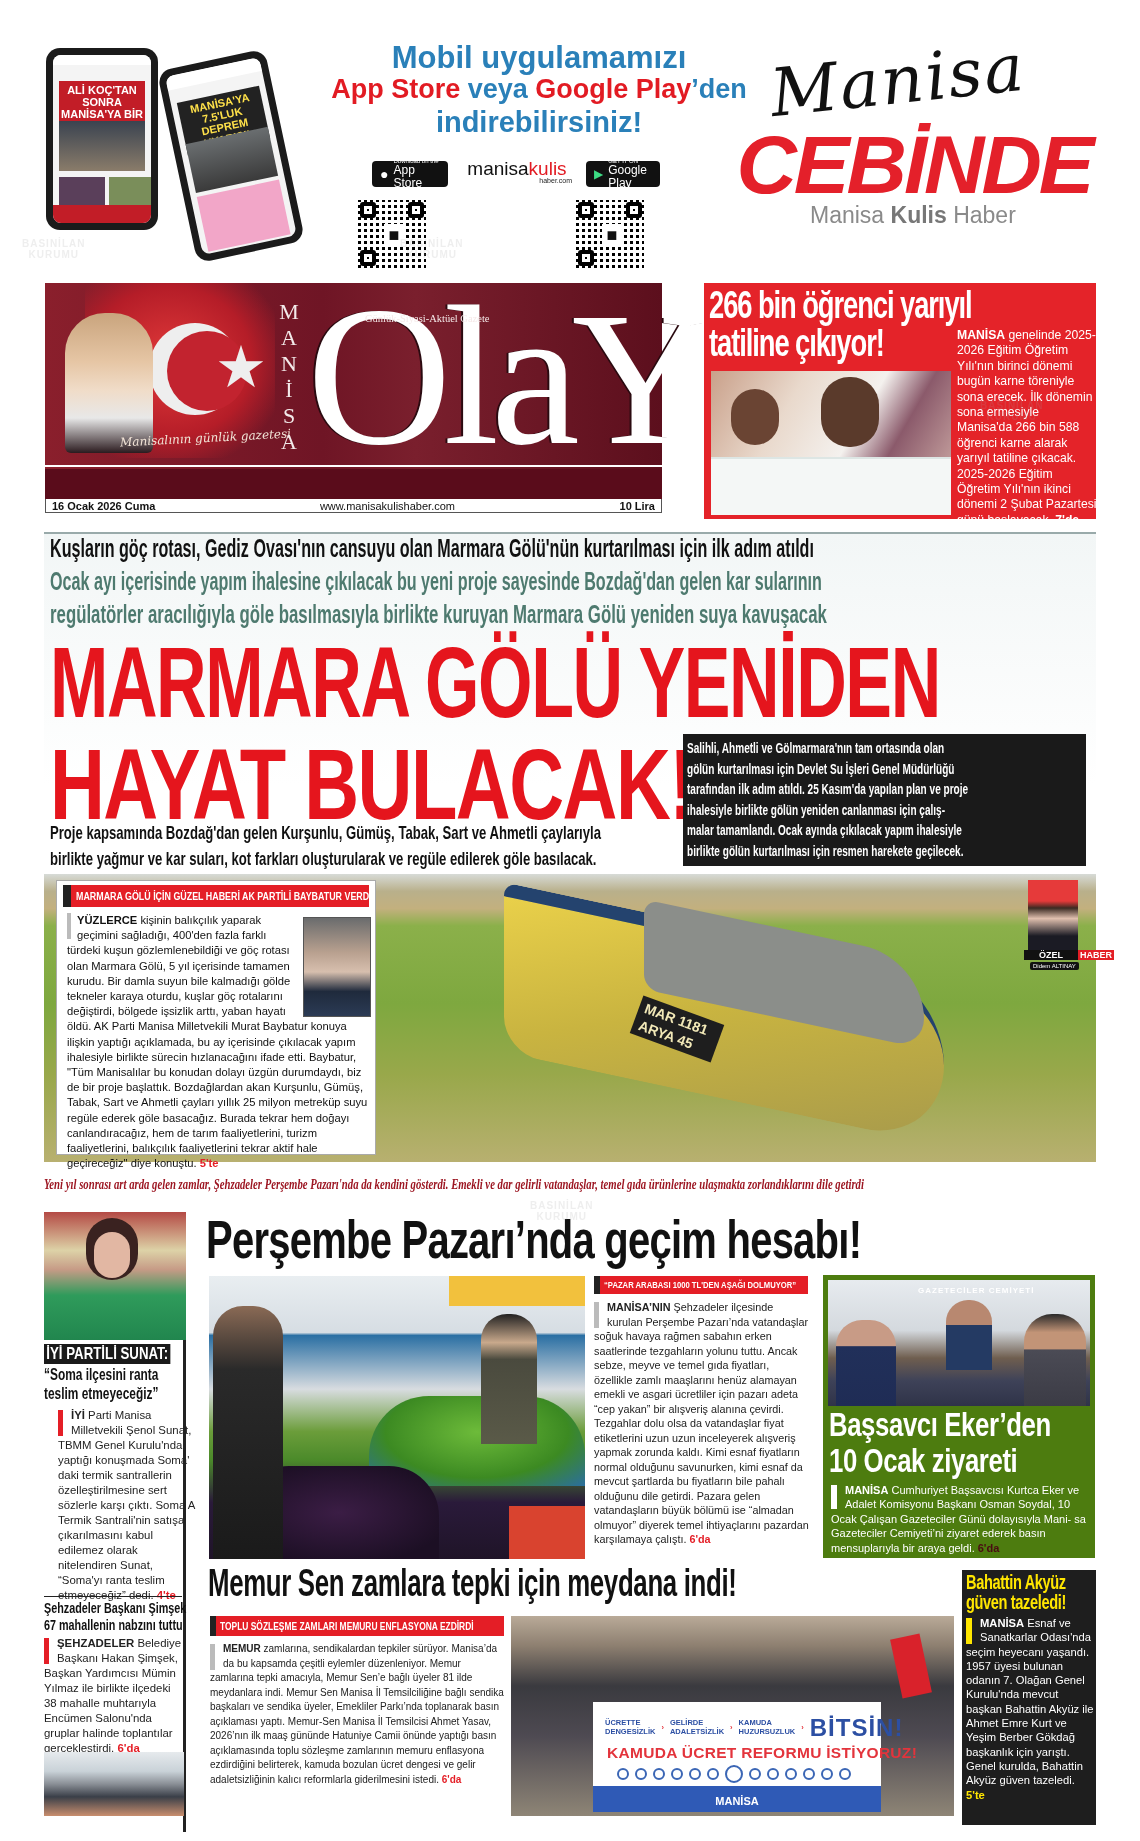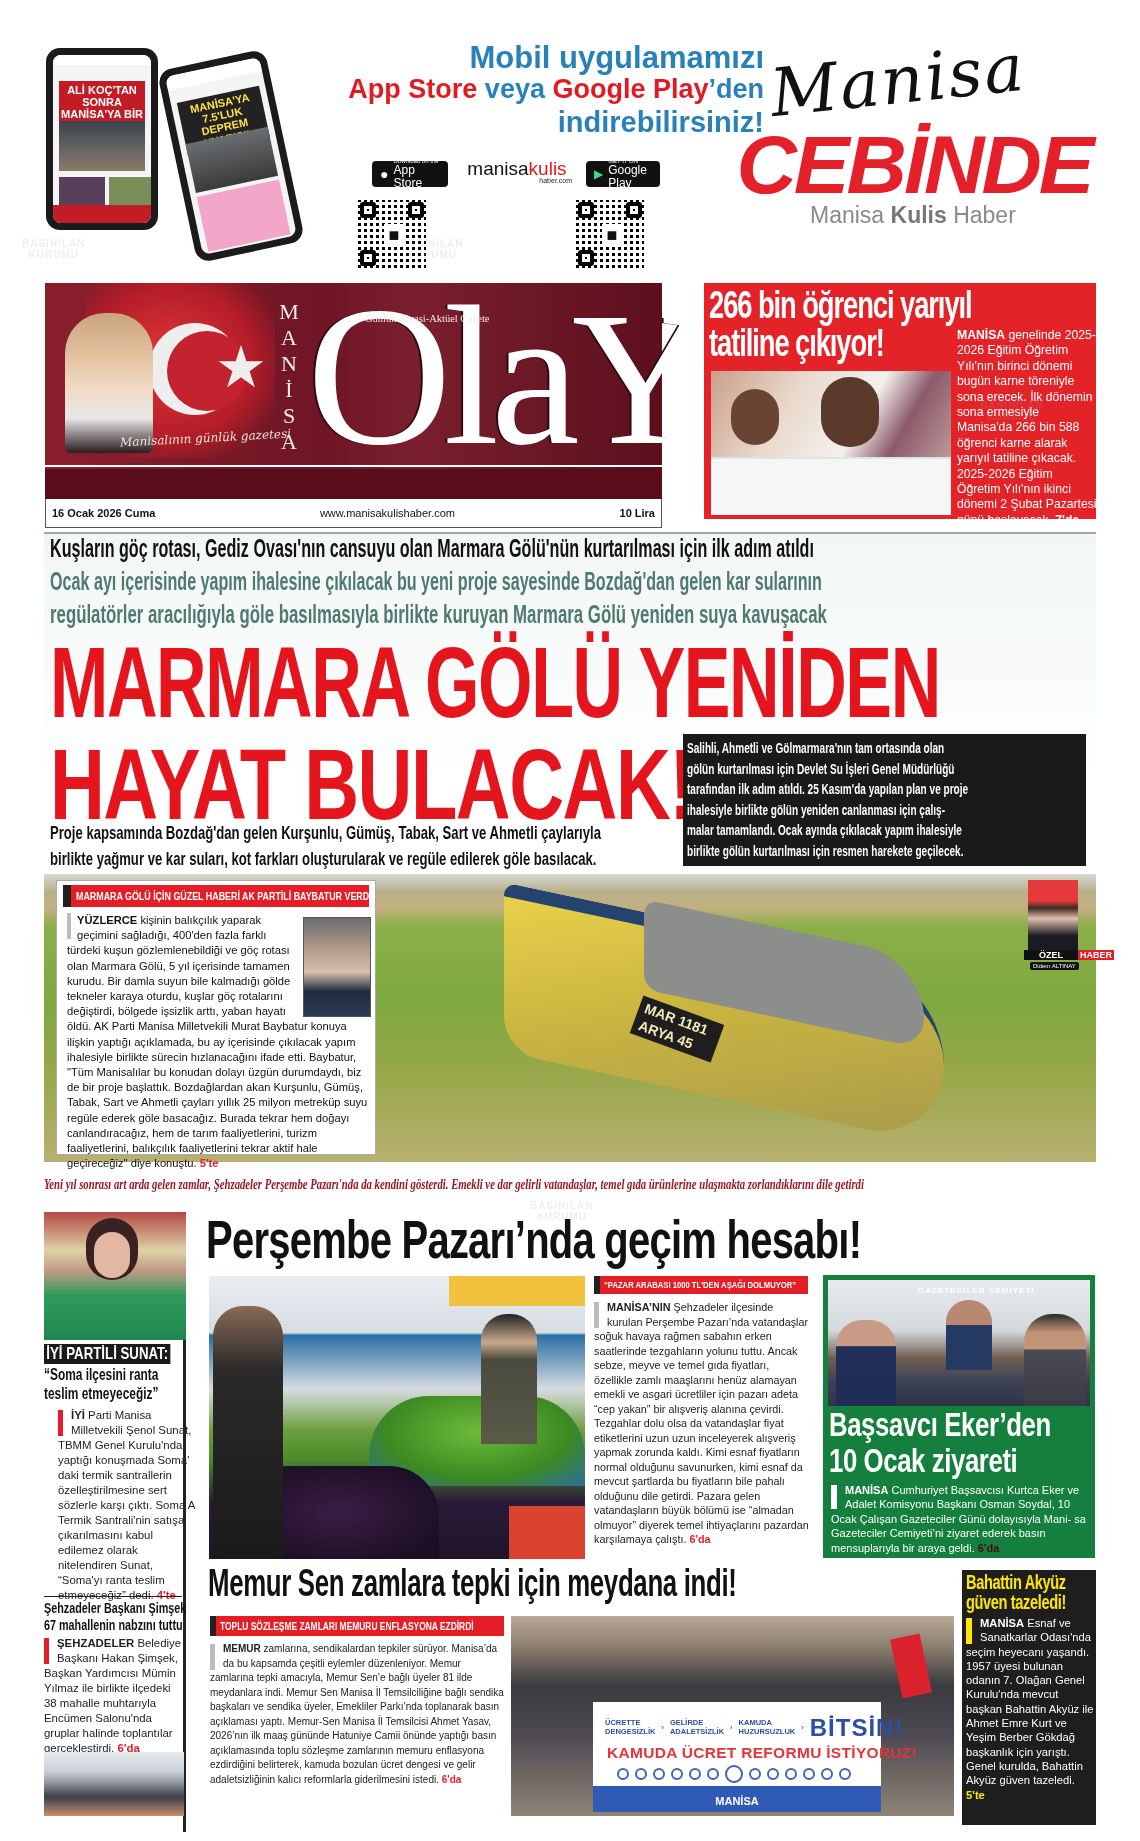--- a/index.html
+++ b/index.html
@@ -6,21 +6,21 @@
   html, body { width: 1140px; height: 1841px; background: #ffffff; overflow: hidden; }
   body { position: relative; font-family: "Liberation Sans", sans-serif; color: #111; }
   .abs { position: absolute; }
   .cond { font-family: "Liberation Sans", sans-serif; font-weight: 700; transform-origin: left top; display: inline-block; white-space: nowrap; }
 
   
   #ad { left: 44px; top: 40px; width: 700px; height: 228px; }
   .phone { position: absolute; border-radius: 14px; background: #1b1b1b; padding: 7px; }
   .phone .screen { width: 100%; height: 100%; background: #f4f4f4; border-radius: 8px; overflow: hidden; position: relative; }
   .phone .hl { position: absolute; left: 6px; right: 6px; font-weight: 700; font-size: 11px; text-align: center; color: #fff; background: #222; padding: 3px 2px; line-height: 1.1; }
-  .ad-title { position: absolute; left: 300px; width: 420px; text-align: right; font-weight: 700; }
+  .ad-title { position: absolute; left: 285px; width: 420px; text-align: center; font-weight: 700; }
   .ad-t1 { top: 0px; font-size: 31px; color: #2a80b9; }
   .ad-t2 { top: 34px; font-size: 27px; color: #2a80b9; }
   .ad-t2 .red { color: #e21b23; }
   .ad-t3 { top: 66px; font-size: 29px; color: #2a80b9; }
   .store-btn { position: absolute; top: 121px; height: 26px; background: #111; color: #fff; border-radius: 4px; display: flex; align-items: center; gap: 5px; padding: 0 8px; }
   .store-btn .small { font-size: 6px; display: block; line-height: 1; }
   .store-btn .big { font-size: 12px; display: block; line-height: 1.1; }
   .qr { position: absolute; top: 158px; width: 72px; height: 72px; background:
         repeating-linear-gradient(0deg, #000 0 3px, #fff 3px 6px),
         repeating-linear-gradient(90deg, #000 0 3px, #fff 3px 6px); background-blend-mode: lighten; border: 2px solid #fff; }
@@ -41,21 +41,21 @@
   #mast .crescent::after { content: ""; position: absolute; left: 18px; top: 8px; width: 80px; height: 80px; border-radius: 50%; background: #c2232f; }
   #mast .star { position: absolute; left: 170px; top: 55px; font-size: 58px; color: #eee; line-height: 1; }
   #mast .portrait { position: absolute; left: 20px; top: 30px; width: 88px; height: 140px; border-radius: 40px 40px 6px 6px; background: linear-gradient(180deg, #c9a47d 0%, #e6c6a5 35%, #f0dcc8 55%, #e8e8e8 75%, #2b1b1f 100%); }
   #mast .tagline-script { position: absolute; left: 75px; top: 148px; color: #f1e3d6; font-family: "DejaVu Serif", serif; font-style: italic; font-size: 12px; transform: rotate(-3deg); }
   #mast .manisa-v { position: absolute; left: 234px; top: 16px; width: 20px; color: #f3eaea; font-family: "Liberation Serif", serif; font-size: 22px; line-height: 26px; text-align: center; }
   #mast .olay { position: absolute; left: 262px; top: 0px; font-family: "Liberation Serif", serif; color: #fff; font-size: 200px; line-height: 185px; letter-spacing: -8px; text-shadow: -2px 0 0 #2a0a10; }
   #mast .olay .y { font-size: 190px; }
   #mast .gsa { position: absolute; left: 320px; top: 30px; font-family: "Liberation Serif", serif; font-size: 10.5px; color: #f5e9e9; }
   #mast .rule { position: absolute; left: 0; right: 0; top: 182px; height: 2px; background: #fff; }
   #mast .bar { position: absolute; left: 0; right: 0; top: 186px; height: 34px; background: #5a0c1b; }
-  #dateline { left: 45px; top: 499px; width: 617px; height: 29px; background: #fff; border: 1px solid #555; border-top: none; display: flex; align-items: center; justify-content: space-between; padding: 0 6px; font-size: 11px; }
+  #dateline { left: 45px; top: 499px; width: 617px; height: 14px; background: #fff; border: 1px solid #555; border-top: none; display: flex; align-items: center; justify-content: space-between; padding: 0 6px; font-size: 11px; }
   #dateline .d { font-weight: 700; }
   #dateline .p { font-weight: 700; }
 
   
   #students { left: 704px; top: 283px; width: 392px; height: 236px; background: #e42329; padding: 4px; }
   #students .h { position: absolute; left: 5px; top: 3px; color: #fff; font-size: 38px; line-height: 38px; font-weight: 700; letter-spacing: -1.5px; }
   #students .img { position: absolute; left: 7px; top: 88px; width: 240px; height: 144px; background: linear-gradient(120deg, #c9a08a 0%, #e9d9cc 30%, #f4f1ee 55%, #8b5a6b 70%, #d9b9b0 100%); }
   #students .img .k1 { position: absolute; left: 20px; top: 18px; width: 48px; height: 56px; border-radius: 24px; background: #6a4433; }
   #students .img .k2 { position: absolute; left: 110px; top: 6px; width: 58px; height: 70px; border-radius: 28px; background: #5a3a2b; }
   #students .img .paper { position: absolute; left: 0; bottom: 0; width: 240px; height: 58px; background: #f4f7f6; border-top: 2px solid #dde6e4; }
@@ -116,21 +116,21 @@
   #market-photo .umbrella { position: absolute; left: 240px; top: 0; width: 136px; height: 30px; background: #f2c13d; }
   #market-photo .peppers { position: absolute; left: 160px; top: 120px; width: 216px; height: 90px; background: radial-gradient(ellipse at 50% 40%, #6dbb3a 0%, #3c8a22 60%, #2b6e9e 100%); border-radius: 60px 60px 0 0; }
   #market-photo .eggplants { position: absolute; left: 30px; top: 190px; width: 200px; height: 93px; background: radial-gradient(ellipse at 50% 50%, #3b1d45 0%, #1c0f24 80%); border-radius: 50px 50px 0 0; }
   #market-photo .tomato { position: absolute; left: 300px; top: 230px; width: 76px; height: 53px; background: #d9432f; }
 
   #market-text { left: 594px; top: 1276px; width: 218px; height: 283px; }
   #market-text .tag { position: absolute; left: 0; top: 0; width: 214px; height: 18px; background: #e41e26; border-left: 6px solid #222; color: #fff; font-size: 9.6px; line-height: 18px; padding-left: 4px; font-weight: 700; white-space: nowrap; overflow: hidden; }
   #market-text .body { position: absolute; left: 0; top: 24px; width: 216px; font-size: 10.8px; line-height: 14.5px; color: #222; }
   #market-text .body b { font-weight: 700; }
 
-  #bassavci { left: 823px; top: 1275px; width: 272px; height: 283px; background: #15803d; }
+  #bassavci { left: 823px; top: 1275px; width: 272px; height: 283px; background: #4d7c0f; }
   #bassavci .photo { position: absolute; left: 5px; top: 5px; width: 262px; height: 126px; background: linear-gradient(180deg, #e7ebef 0%, #d4d9de 40%, #6f5e4f 62%, #3e4258 80%, #2f3348 100%); }
   #bassavci .photo .p1 { position: absolute; left: 8px; top: 40px; width: 60px; height: 86px; border-radius: 26px 26px 0 0; background: linear-gradient(180deg, #c89b86 0%, #c89b86 30%, #21305a 31%, #1f2c55 100%); }
   #bassavci .photo .p2 { position: absolute; left: 118px; top: 20px; width: 46px; height: 70px; border-radius: 22px 22px 0 0; background: linear-gradient(180deg, #b88870 0%, #b88870 35%, #243a63 36%); }
   #bassavci .photo .p3 { position: absolute; left: 196px; top: 34px; width: 62px; height: 92px; border-radius: 28px 28px 0 0; background: linear-gradient(180deg, #2a2a2a 0%, #c29477 20%, #c29477 38%, #4b4b55 39%, #3b3b45 100%); }
   #bassavci .photo .sign { position: absolute; left: 90px; top: 6px; font-size: 8px; font-weight: 700; color: #fff; letter-spacing: 1px; }
   #bassavci .h { position: absolute; left: 6px; top: 132px; color: #fff; font-size: 33px; line-height: 36px; letter-spacing: -0.5px; }
   #bassavci .body { position: absolute; left: 8px; top: 208px; width: 262px; color: #fff; font-size: 11px; line-height: 14.4px; }
   #bassavci .body b { font-weight: 700; }
   .whitedrop { float: left; width: 6px; height: 24px; background: #fff; margin: 2px 8px 0 0; }
 

